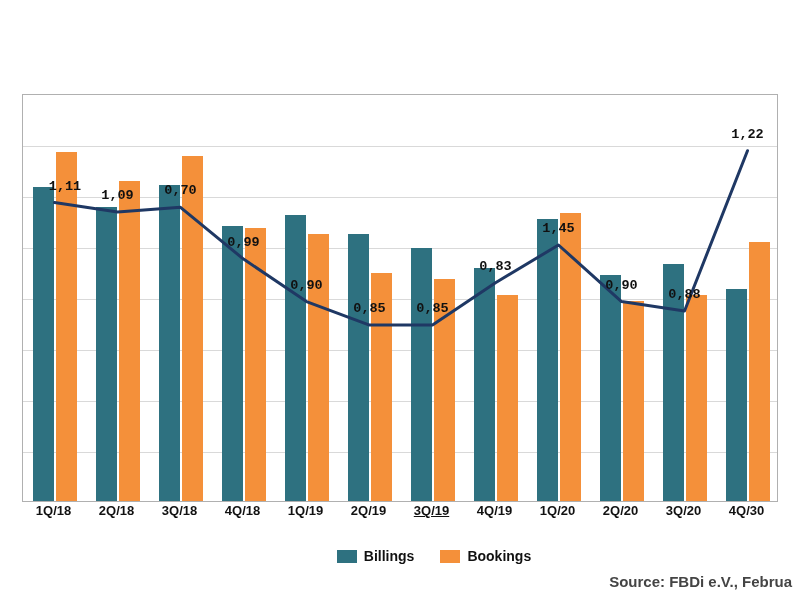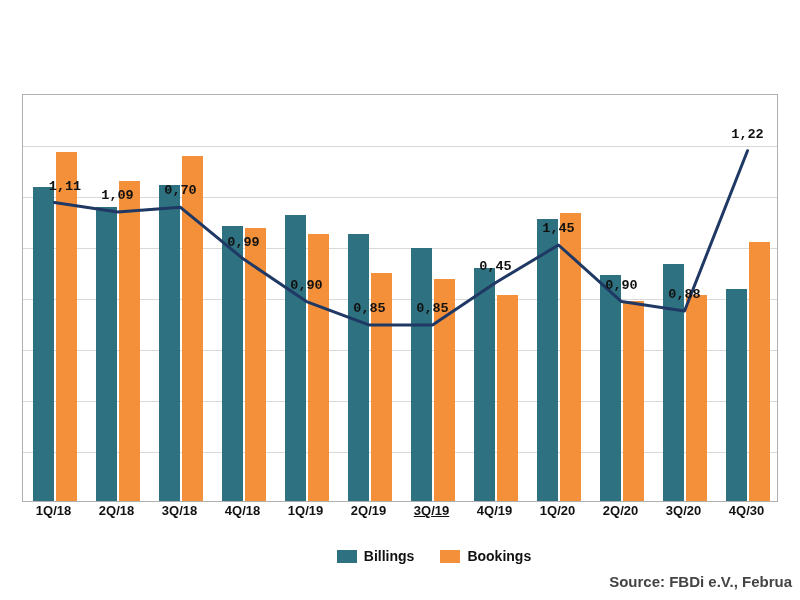--- a/index.html
+++ b/index.html
@@ -236,21 +236,21 @@
       </svg>
 
     <div id="ratio-labels">
         <div class="ratio-label" style="left: 42px; top: 83.5714px;">1,11</div>
         <div class="ratio-label" style="left: 94.5px; top: 93px;">1,09</div>
         <div class="ratio-label" style="left: 157.5px; top: 88.2857px;">0,70</div>
         <div class="ratio-label" style="left: 220.5px; top: 140.143px;">0,99</div>
         <div class="ratio-label" style="left: 283.5px; top: 182.571px;">0,90</div>
         <div class="ratio-label" style="left: 346.5px; top: 206.143px;">0,85</div>
         <div class="ratio-label" style="left: 409.5px; top: 206.143px;">0,85</div>
-        <div class="ratio-label" style="left: 472.5px; top: 163.714px;">0,45</div>
+        <div class="ratio-label" style="left: 472.5px; top: 163.714px;">0,83</div>
         <div class="ratio-label" style="left: 535.5px; top: 126px;">1,45</div>
         <div class="ratio-label" style="left: 598.5px; top: 182.571px;">0,90</div>
         <div class="ratio-label" style="left: 661.5px; top: 192px;">0,88</div>
         <div class="ratio-label" style="left: 724.5px; top: 31.7143px;">1,22</div>
       </div>
   </div>
 
   <div class="xaxis" id="xaxis">
       <div class="xtick" style="left: 31.5px;">1Q/18</div>
       <div class="xtick" style="left: 94.5px;">2Q/18</div>

